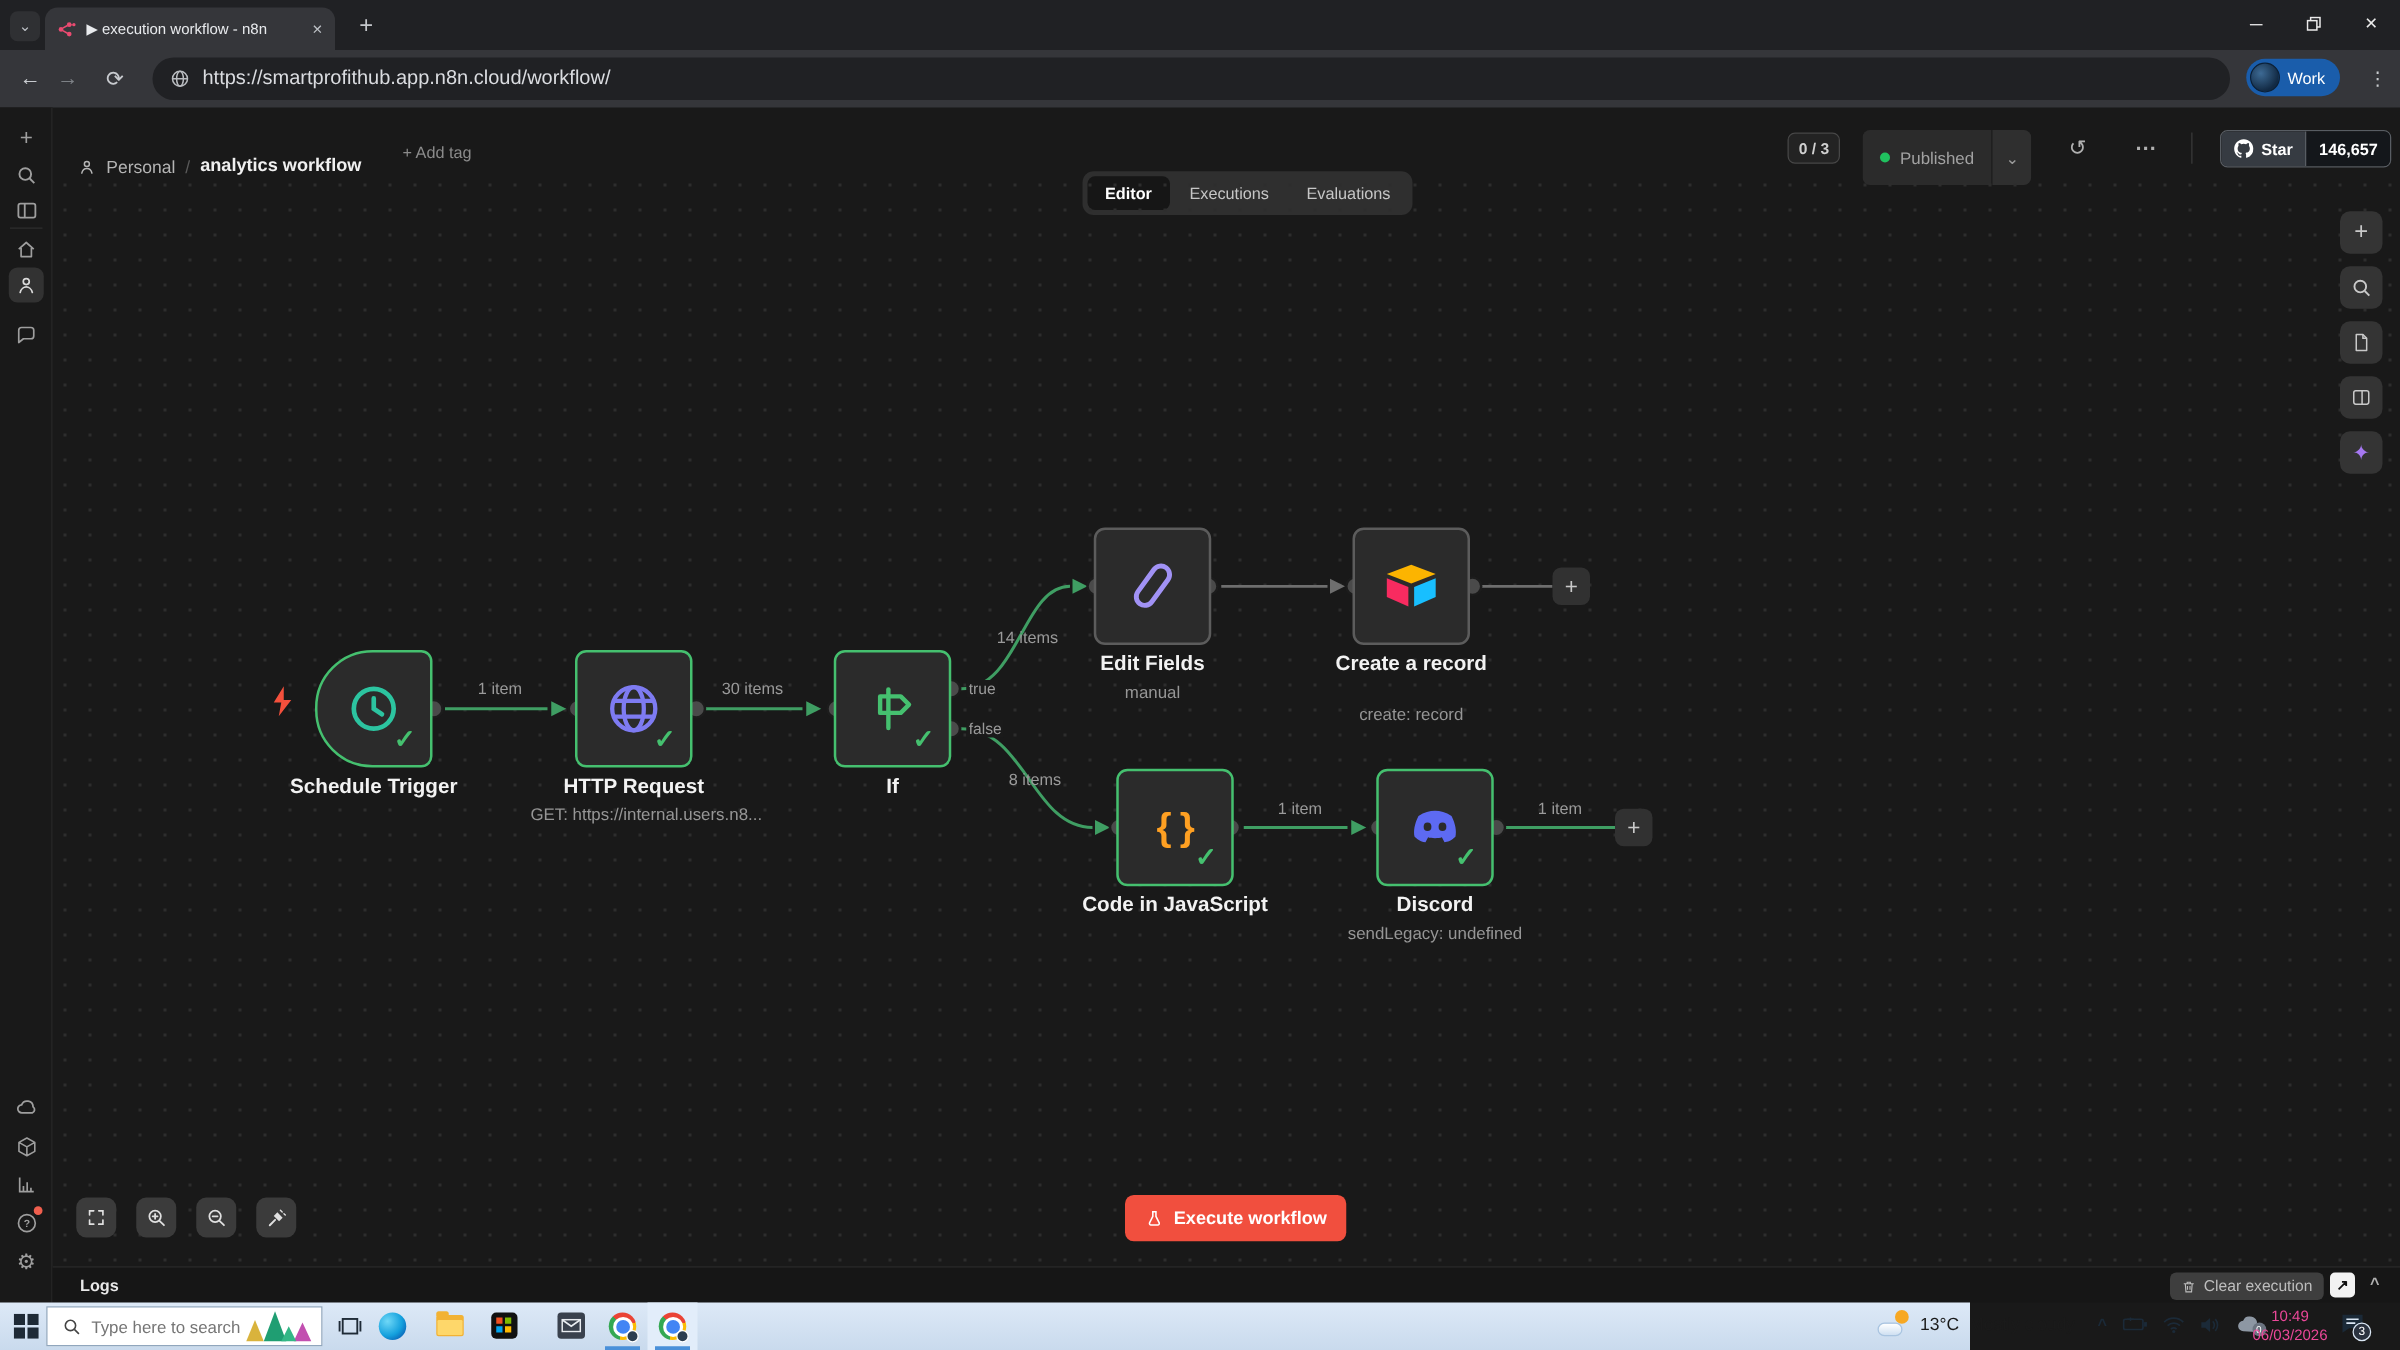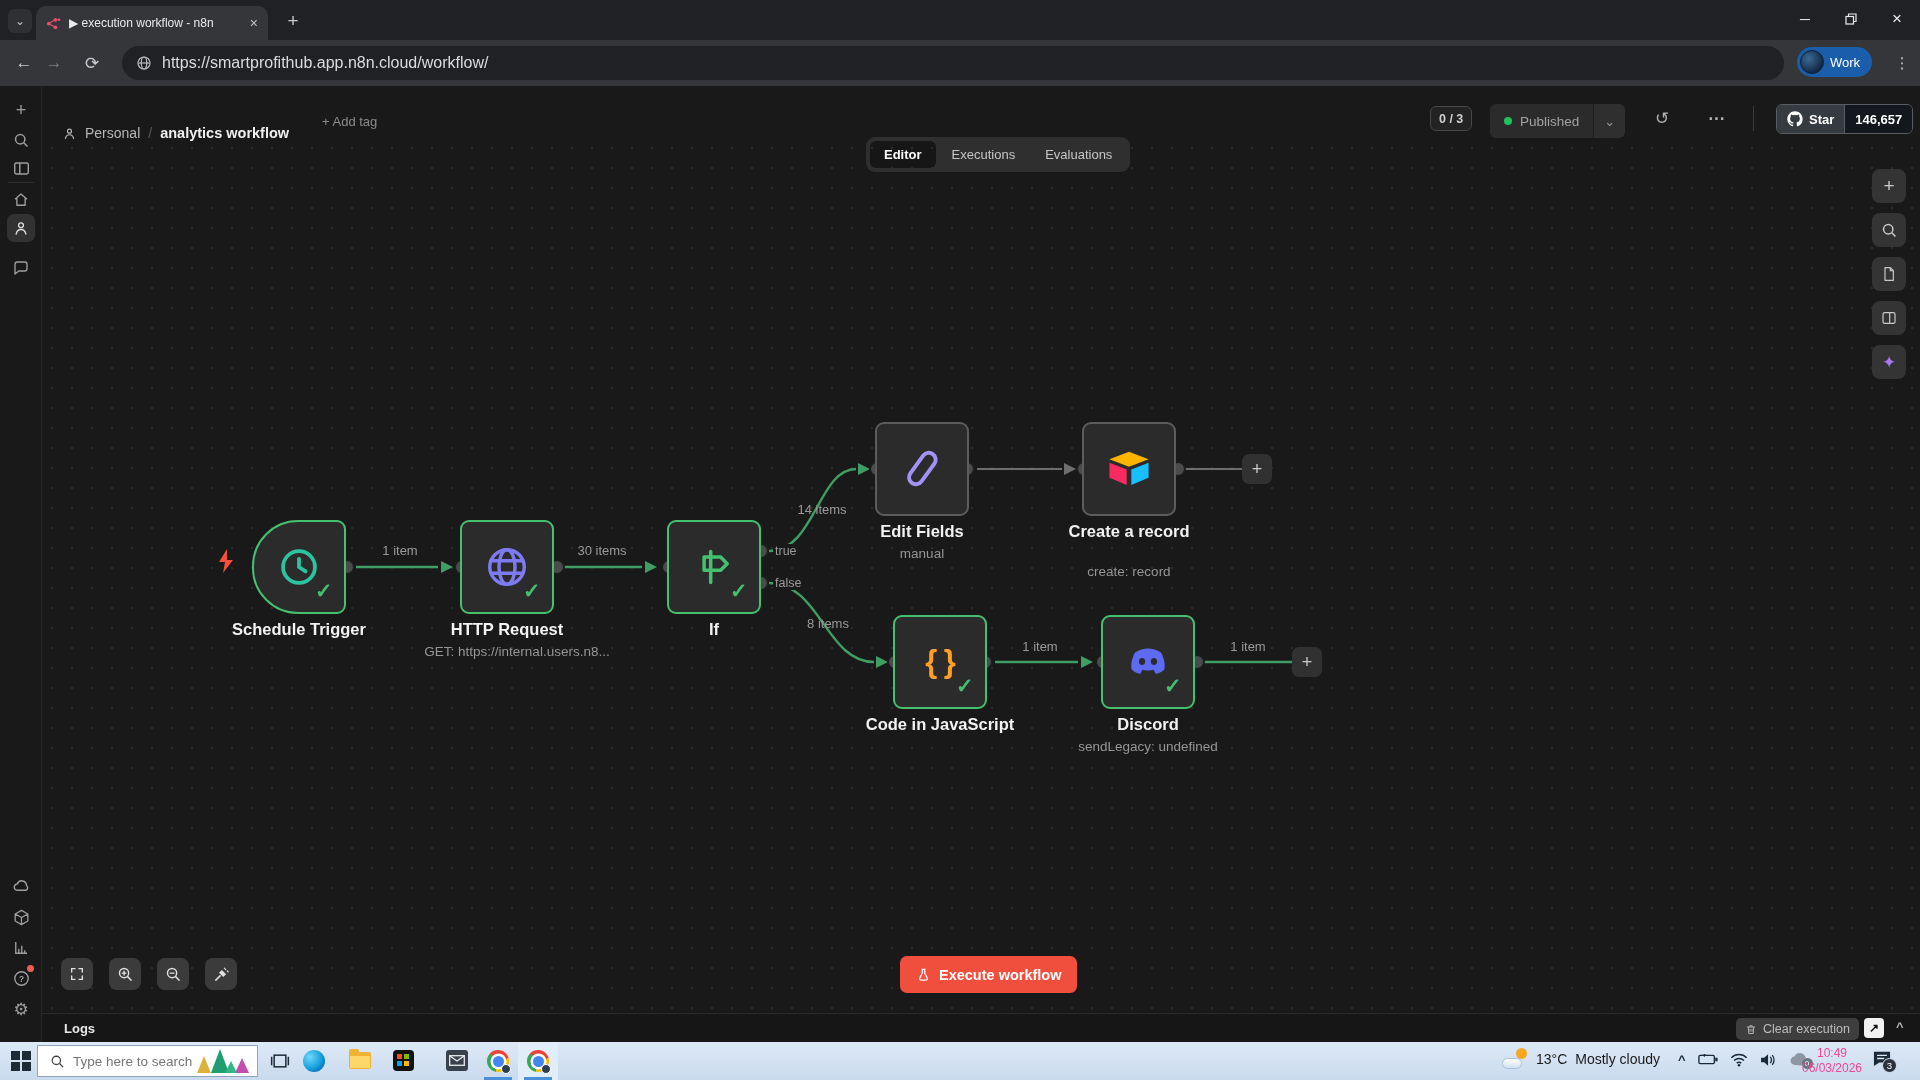--- a/index.html
+++ b/index.html
@@ -33,21 +33,21 @@
 
   
   .crumb { position:absolute; top:112px; font-size:14px; color:#b5b5b5; display:flex; align-items:center; gap:8px;margin-top:13px; }
   .crumb .wf { color:#f0f0f0; font-weight:bold; font-size:14.5px; }
   .crumb .slash { color:#5a5a5a; }
   .addtag { position:absolute; top:114px; font-size:13px; color:#8b8b8b; }
   #mode-tabs { position:absolute; left:866px; top:137px; background:#2f2f2f; border-radius:9px; padding:4px; display:flex; gap:2px; }
   #mode-tabs .mtab { padding:6px 14px; border-radius:6px; font-size:13px; color:#c6c6c6; }
   #mode-tabs .mtab.active { background:#161616; color:#ffffff; font-weight:bold; }
   #counter-badge { position:absolute; left:1430px; top:106px; height:25px; padding:0 8px; border:1px solid #474747; border-radius:6px; background:#232323; color:#d0d0d0; font-size:12.5px; font-weight:bold; display:flex; align-items:center; }
-  #pub-btn { position:absolute; left:1490px; top:104px; height:34px; display:flex; border-radius:6px; overflow:hidden; }
+  #pub-btn { position:absolute; left:1490px; top:104px; height:44px; display:flex; border-radius:6px; overflow:hidden; }
   .pub-main { background:#2b2b2b; display:flex; align-items:center; gap:8px; padding:0 14px; }
   .pub-dot { width:8px; height:8px; border-radius:50%; background:#20c15f; }
   .pub-label { color:#a2a2a2; font-size:13.5px; }
   .pub-chev { width:32px; background:#2f2f2f; border-left:1px solid #1d1d1d; display:flex; align-items:center; justify-content:center; color:#9a9a9a; font-size:13px; }
   .hdr-ic { position:absolute; top:108px; color:#b0b0b0; font-size:17px; }
   .hdr-sep { position:absolute; left:1753px; top:106px; width:1px; height:25px; background:#3a3a3a; }
   #star-btn { position:absolute; left:1776px; top:104px; height:30px; display:flex; border:1px solid #585d63; border-radius:6px; overflow:hidden; font-size:13px; }
   .star-left { background:#363b42; display:flex; align-items:center; gap:6px; padding:0 10px; color:#fff; font-weight:bold; }
   .star-count { background:#14171b; display:flex; align-items:center; padding:0 10px; color:#fff; font-weight:bold; border-left:1px solid #585d63; }
 
@@ -74,21 +74,21 @@
   #exec-btn { position:absolute; left:900px; top:956px; height:37px; background:#f14f3e; border-radius:7px; display:flex; align-items:center; gap:8px; padding:0 16px; color:#fff; font-size:14.5px; font-weight:bold; }
 
   
   #logsbar { position:absolute; left:42px; top:1013px; width:1878px; height:29px; background:#161616; border-top:1px solid #2a2a2a; }
   #logs-title { position:absolute; left:22px; top:7px; color:#e8e8e8; font-size:13px; font-weight:bold; }
   #clear-exec { position:absolute; left:1694px; top:4px; height:22px; background:#3e3e3e; border-radius:5px; display:flex; align-items:center; gap:6px; padding:0 9px; color:#bdbdbd; font-size:12.5px; }
   #popout { position:absolute; left:1822px; top:4px; width:20px; height:20px; background:#f2f2f2; border-radius:4px; color:#111; font-size:12px; font-weight:bold; display:flex; align-items:center; justify-content:center; }
   #logs-chev { position:absolute; left:1854px; top:5px; color:#b0b0b0; font-size:13px; font-weight:bold; }
 
   
-  #taskbar { position:absolute; left:0; top:1042px; width:1920px; height:38px; background:linear-gradient(#dde9f7,#c9daed); }
+  #taskbar { position:absolute; left:0; top:1042px; width:1576px; height:38px; background:linear-gradient(#dde9f7,#c9daed); }
   #tb-search { position:absolute; left:37px; top:3px; width:221px; height:32px; background:#fff; border:1px solid #90a6bd; display:flex; align-items:center; overflow:hidden; }
   #tb-search input { border:0; outline:0; font-size:13.5px; color:#444; width:130px; font-family:"Liberation Sans",sans-serif; }
   .cone { position:absolute; bottom:3px; width:0; height:0; border-style:solid; border-color:transparent; }
   .chrome-ic { position:absolute; width:22px; height:22px; border-radius:50%; background:conic-gradient(from -45deg,#ea4335 0 33%,#fbbc05 0 66%,#34a853 0 100%); }
   .chrome-core { position:absolute; inset:5.5px; background:#4285f4; border-radius:50%; box-shadow:0 0 0 2.5px #fff; }
   .chrome-badge { position:absolute; right:-2px; bottom:-2px; width:10px; height:10px; border-radius:50%; background:#2c3e50; border:1px solid #fff; }
   .underline { position:absolute; top:1077px; width:28px; height:3px; background:#4a90d9; }
   .active-tile { position:absolute; left:518px; top:1042px; width:40px; height:38px; background:#e2edfa; }
   #weather { position:absolute; left:1502px; top:1047px; display:flex; align-items:center; gap:8px; color:#1a1a1a; font-size:14px; }
   .weather-ic { position:relative; width:26px; height:24px; }

